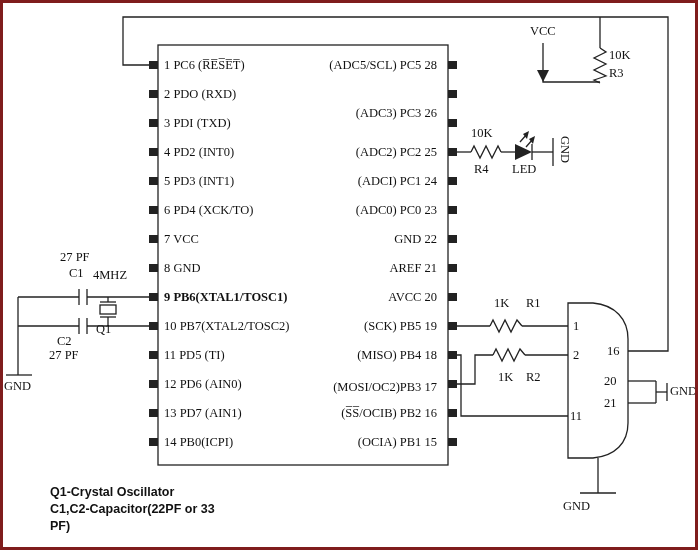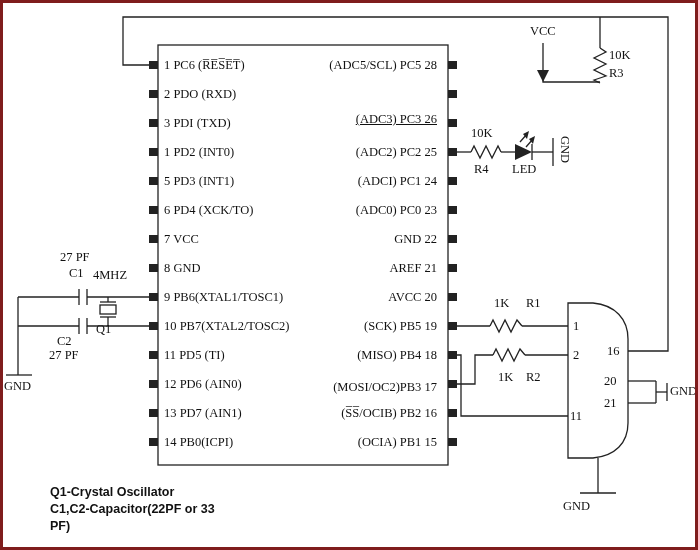--- a/index.html
+++ b/index.html
@@ -148,32 +148,32 @@
   <div class="lbl" style="left:667px;top:381px">GND</div>
   <div class="lbl" style="left:560px;top:496px">GND</div>
 
   <div class="lbl notes" style="left:47px;top:482px">Q1-Crystal Oscillator</div>
   <div class="lbl notes" style="left:47px;top:499px">C1,C2-Capacitor(22PF or 33</div>
   <div class="lbl notes" style="left:47px;top:516px">PF)</div>
 <div class="lbl pin-left" style="top: 55px;">1 PC6 (R̅E̅S̅E̅T̅)</div>
     <div class="lbl pin-right" style="top: 55px;">(ADC5/SCL) PC5 28</div>
     <div class="lbl pin-left" style="top: 84px;">2 PDO (RXD)</div>
     <div class="lbl pin-left" style="top: 113px;">3 PDI (TXD)</div>
-    <div class="lbl pin-right" style="top: 109px; text-decoration: underline;">(ADC3) PC3 26</div>
-    <div class="lbl pin-left" style="top: 142px;">1 PD2 (INT0)</div>
+    <div class="lbl pin-right" style="top: 103px;">(ADC3) PC3 26</div>
+    <div class="lbl pin-left" style="top: 142px;">4 PD2 (INT0)</div>
     <div class="lbl pin-right" style="top: 142px;">(ADC2) PC2 25</div>
     <div class="lbl pin-left" style="top: 171px;">5 PD3 (INT1)</div>
     <div class="lbl pin-right" style="top: 171px;">(ADCI) PC1 24</div>
     <div class="lbl pin-left" style="top: 200px;">6 PD4 (XCK/TO)</div>
     <div class="lbl pin-right" style="top: 200px;">(ADC0) PC0 23</div>
     <div class="lbl pin-left" style="top: 229px;">7 VCC</div>
     <div class="lbl pin-right" style="top: 229px;">GND 22</div>
     <div class="lbl pin-left" style="top: 258px;">8 GND</div>
     <div class="lbl pin-right" style="top: 258px;">AREF 21</div>
-    <div class="lbl pin-left" style="top: 287px;">9 PB6(XTAL1/TOSC1)</div>
+    <div class="lbl pin-left" style="top: 287px; font-weight: bold;">9 PB6(XTAL1/TOSC1)</div>
     <div class="lbl pin-right" style="top: 287px;">AVCC 20</div>
     <div class="lbl pin-left" style="top: 316px;">10 PB7(XTAL2/TOSC2)</div>
     <div class="lbl pin-right" style="top: 316px;">(SCK) PB5 19</div>
     <div class="lbl pin-left" style="top: 345px;">11 PD5 (TI)</div>
     <div class="lbl pin-right" style="top: 345px;">(MISO) PB4 18</div>
     <div class="lbl pin-left" style="top: 374px;">12 PD6 (AIN0)</div>
     <div class="lbl pin-right" style="top: 377px;">(MOSI/OC2)PB3 17</div>
     <div class="lbl pin-left" style="top: 403px;">13 PD7 (AIN1)</div>
     <div class="lbl pin-right" style="top: 403px;">(S̅S̅/OCIB) PB2 16</div>
     <div class="lbl pin-left" style="top: 432px;">14 PB0(ICPI)</div>

